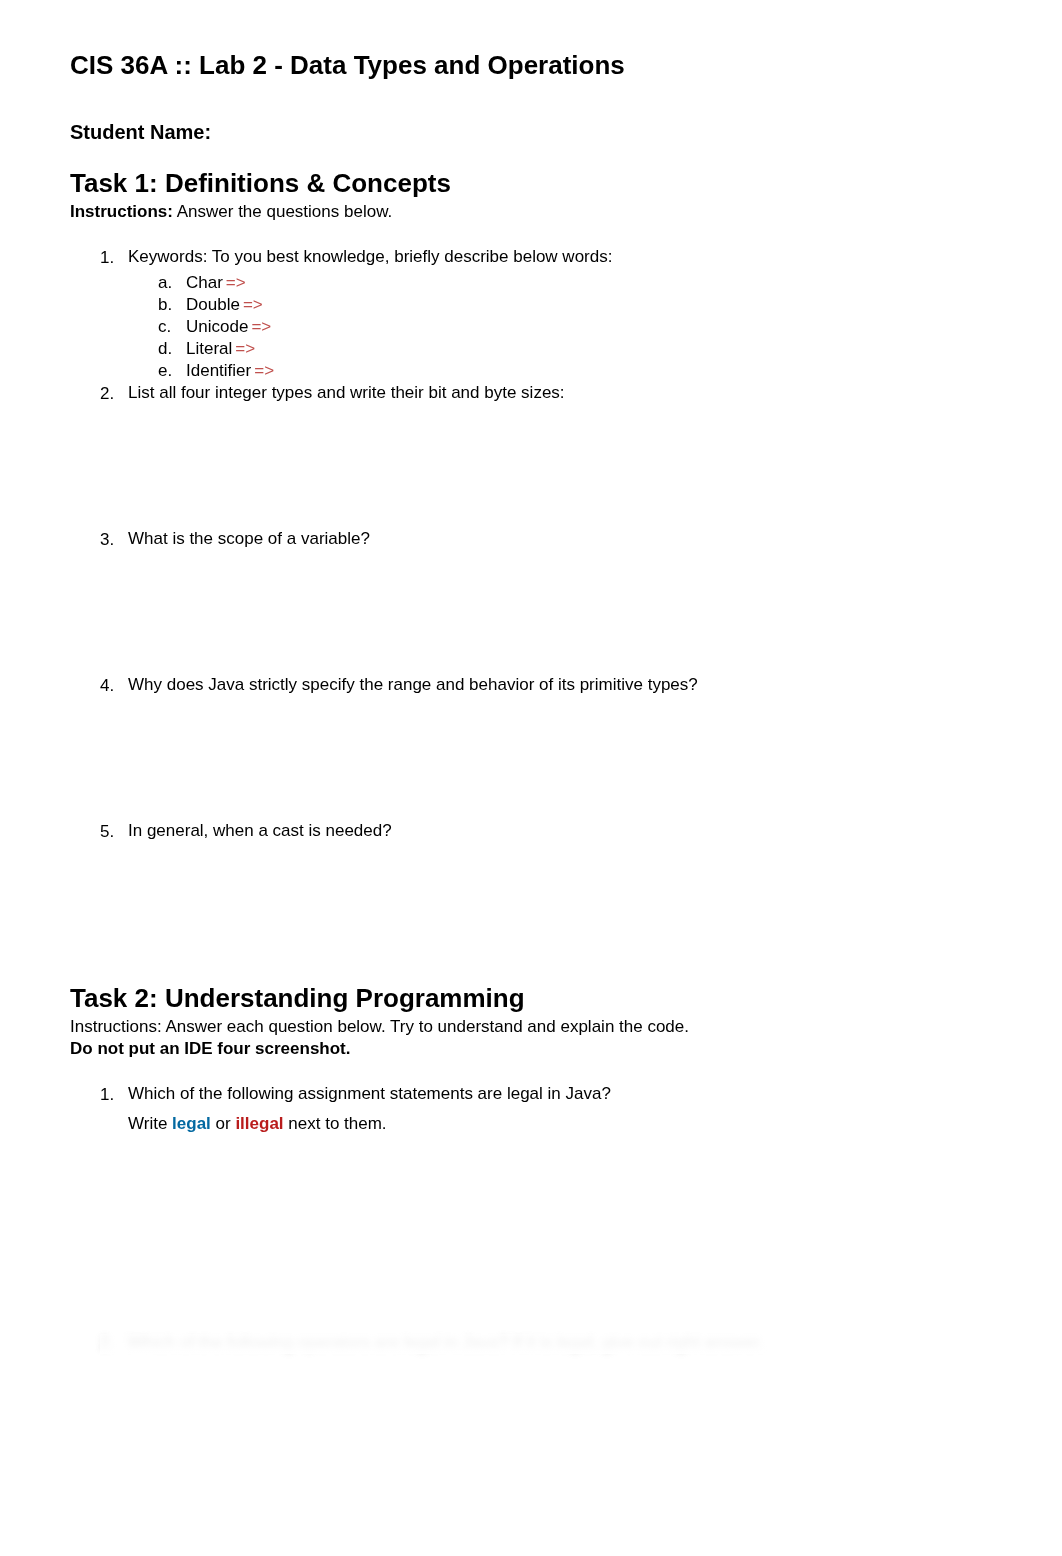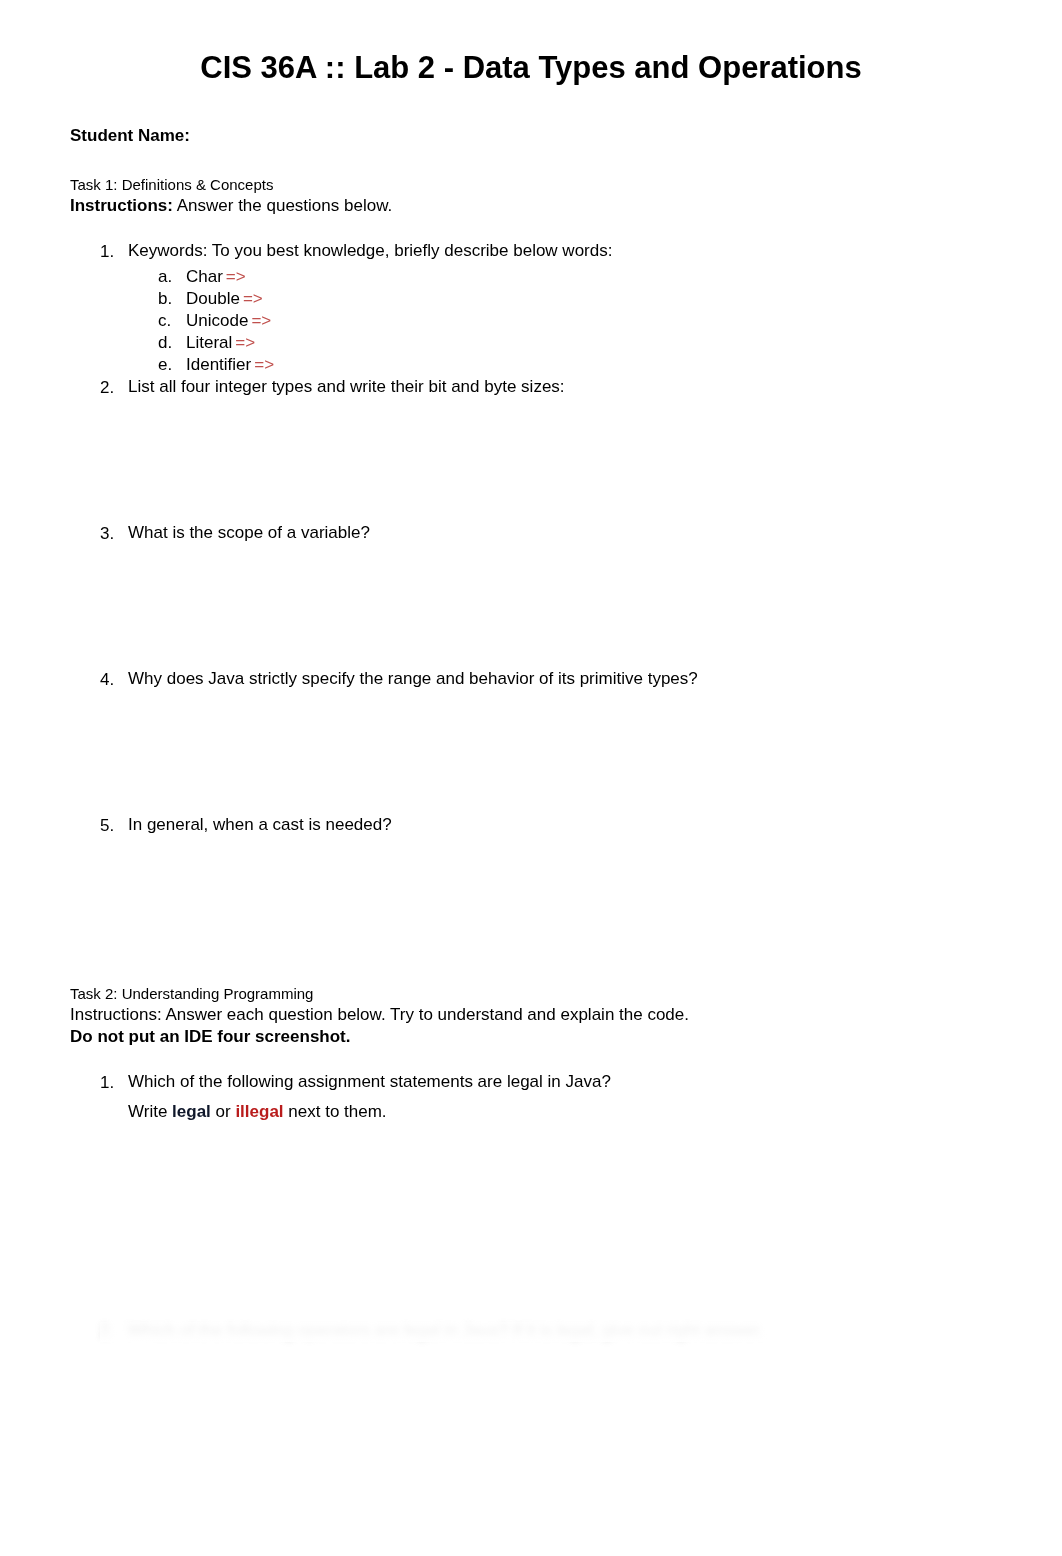--- a/index.html
+++ b/index.html
@@ -8,33 +8,32 @@
       box-sizing: border-box;
     }
     body {
       font-family: 'Segoe UI', Tahoma, Geneva, Verdana, sans-serif;
       background: #fff;
       color: #000;
       width: 1062px;
       padding: 50px 70px;
     }
     h1 {
-      font-size: 31px;
-      font-weight: bold;
-      text-align: center;
+      font-size: 26px;
+      font-weight: bold;
       margin-bottom: 40px;
     }
     .student-name {
-      font-size: 17px;
-      font-weight: bold;
-      margin-bottom: 30px;
+      font-size: 20px;
+      font-weight: bold;
+      margin-bottom: 24px;
     }
     h3 {
-      font-size: 15px;
-      font-weight: normal;
+      font-size: 26px;
+      font-weight: bold;
       margin-bottom: 3px;
     }
     .instructions {
       font-size: 17px;
       margin-bottom: 25px;
     }
     .instructions .bold {
       font-weight: bold;
     }
     .question-list {
@@ -71,33 +70,33 @@
     }
     .arrow {
       color: #c0504d;
       font-weight: normal;
       margin-left: 3px;
     }
     .spacer-large {
       height: 120px;
     }
     .task2-heading {
-      margin-top: 24px;
+      margin-top: 16px;
     }
     .task2-instructions {
       font-size: 17px;
       margin-bottom: 2px;
     }
     .task2-bold {
       font-size: 17px;
       font-weight: bold;
       margin-bottom: 25px;
     }
     .legal {
-      color: #0f172a;
+      color: #0369a1;
       font-weight: bold;
     }
     .illegal {
       color: #b91c1c;
       font-weight: bold;
     }
     .q1-line2 {
       margin-top: 10px;
     }
     .faded-section {

